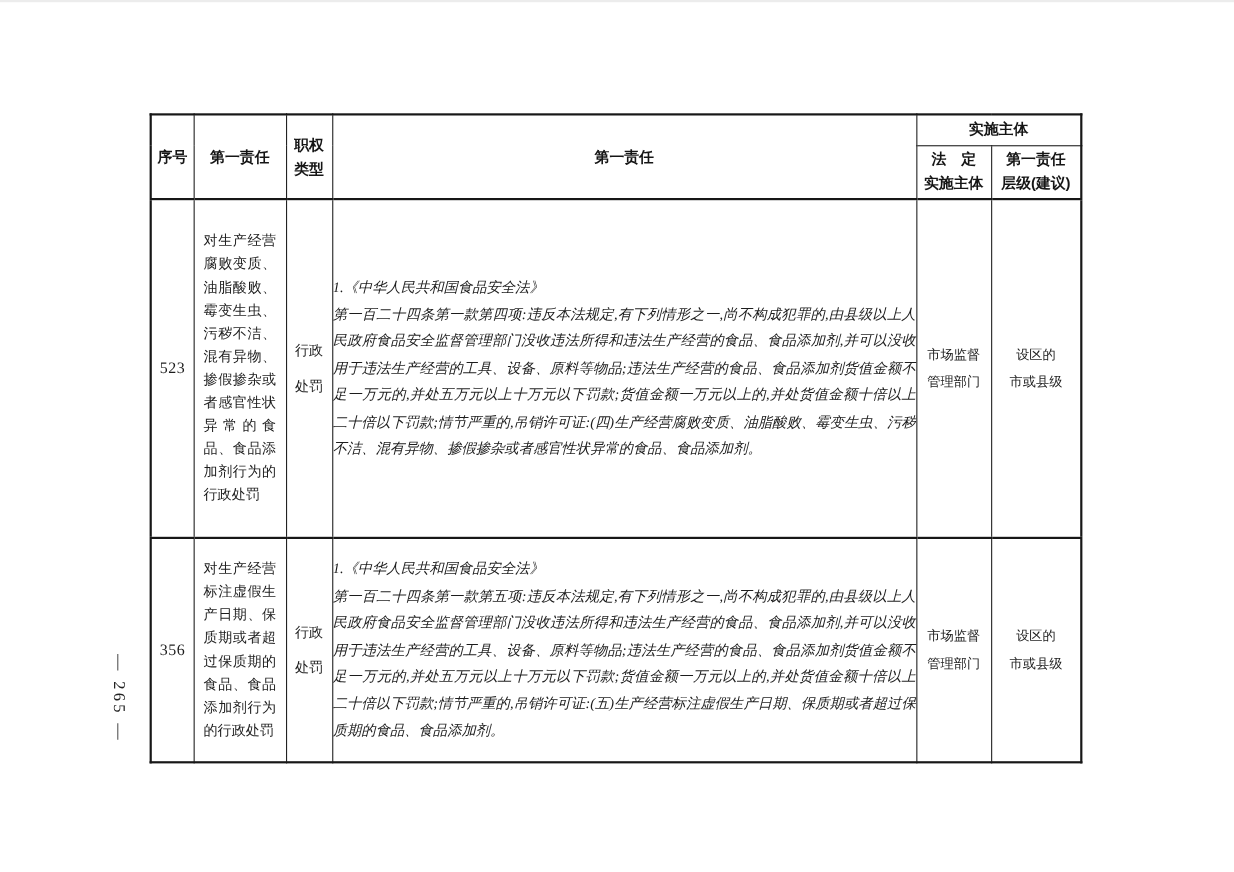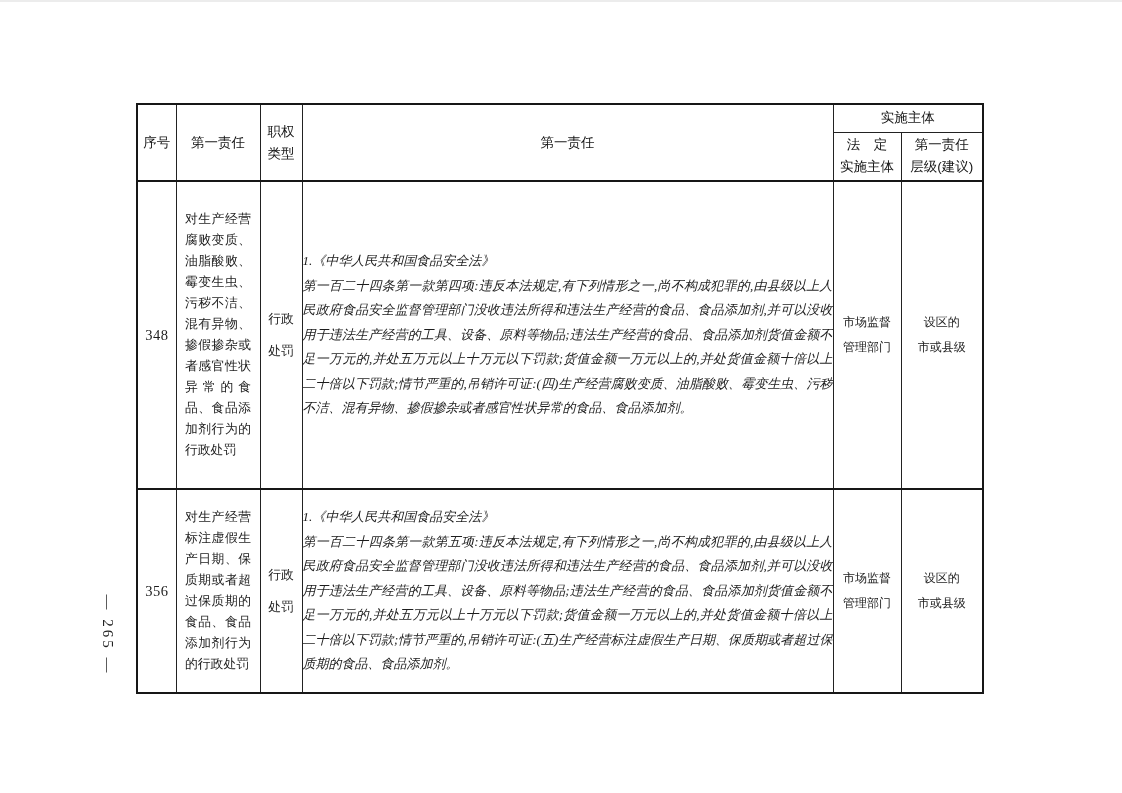--- a/index.html
+++ b/index.html
@@ -22,21 +22,21 @@
     border-collapse:collapse;table-layout:fixed;
     border:2px solid #171717;
   }
   .matrix th,.matrix td{
     border:1px solid #222;
     padding:0;vertical-align:middle;
     overflow:hidden;
   }
   .matrix thead th{
     font-family:"Liberation Sans","DejaVu Sans",sans-serif;
-    font-weight:400;font-size:13.5px;line-height:22px;
+    font-weight:700;font-size:13.5px;line-height:22px;
     text-align:center;white-space:pre-line;color:#151515;
   }
   tr.header-top{height:28px;}
   tr.header-bottom{height:49px;}
   tr.row-a{height:308px;}
   tr.row-b{height:202px;}
   .sep-top td{border-top:2px solid #171717;}
   .seq-cell{text-align:center;font-size:14.5px;letter-spacing:0.5px;}
   .name-cell .name-text{
     width:66px;margin:17px auto;text-align:justify;text-justify:inter-character;
@@ -75,21 +75,21 @@
     </tr>
     <tr class="header-bottom">
       <th>法　定
 实施主体</th>
       <th>第一责任
 层级(建议)</th>
     </tr>
   </thead>
   <tbody>
     <tr class="row-a sep-top">
-      <td class="seq-cell">348</td>
+      <td class="seq-cell">523</td>
       <td class="name-cell">
         <div class="name-text">对生产经营腐败变质、油脂酸败、霉变生虫、污秽不洁、混有异物、掺假掺杂或者感官性状异常的食品、食品添加剂行为的行政处罚</div>
       </td>
       <td class="type-cell">行政
 处罚</td>
       <td class="basis-cell">
         <div class="basis-title">1.《中华人民共和国食品安全法》</div>
         <div class="basis-body">第一百二十四条第一款第四项:违反本法规定,有下列情形之一,尚不构成犯罪的,由县级以上人民政府食品安全监督管理部门没收违法所得和违法生产经营的食品、食品添加剂,并可以没收用于违法生产经营的工具、设备、原料等物品;违法生产经营的食品、食品添加剂货值金额不足一万元的,并处五万元以上十万元以下罚款;货值金额一万元以上的,并处货值金额十倍以上二十倍以下罚款;情节严重的,吊销许可证:(四)生产经营腐败变质、油脂酸败、霉变生虫、污秽不洁、混有异物、掺假掺杂或者感官性状异常的食品、食品添加剂。</div>
       </td>
       <td class="subject-cell">市场监督

